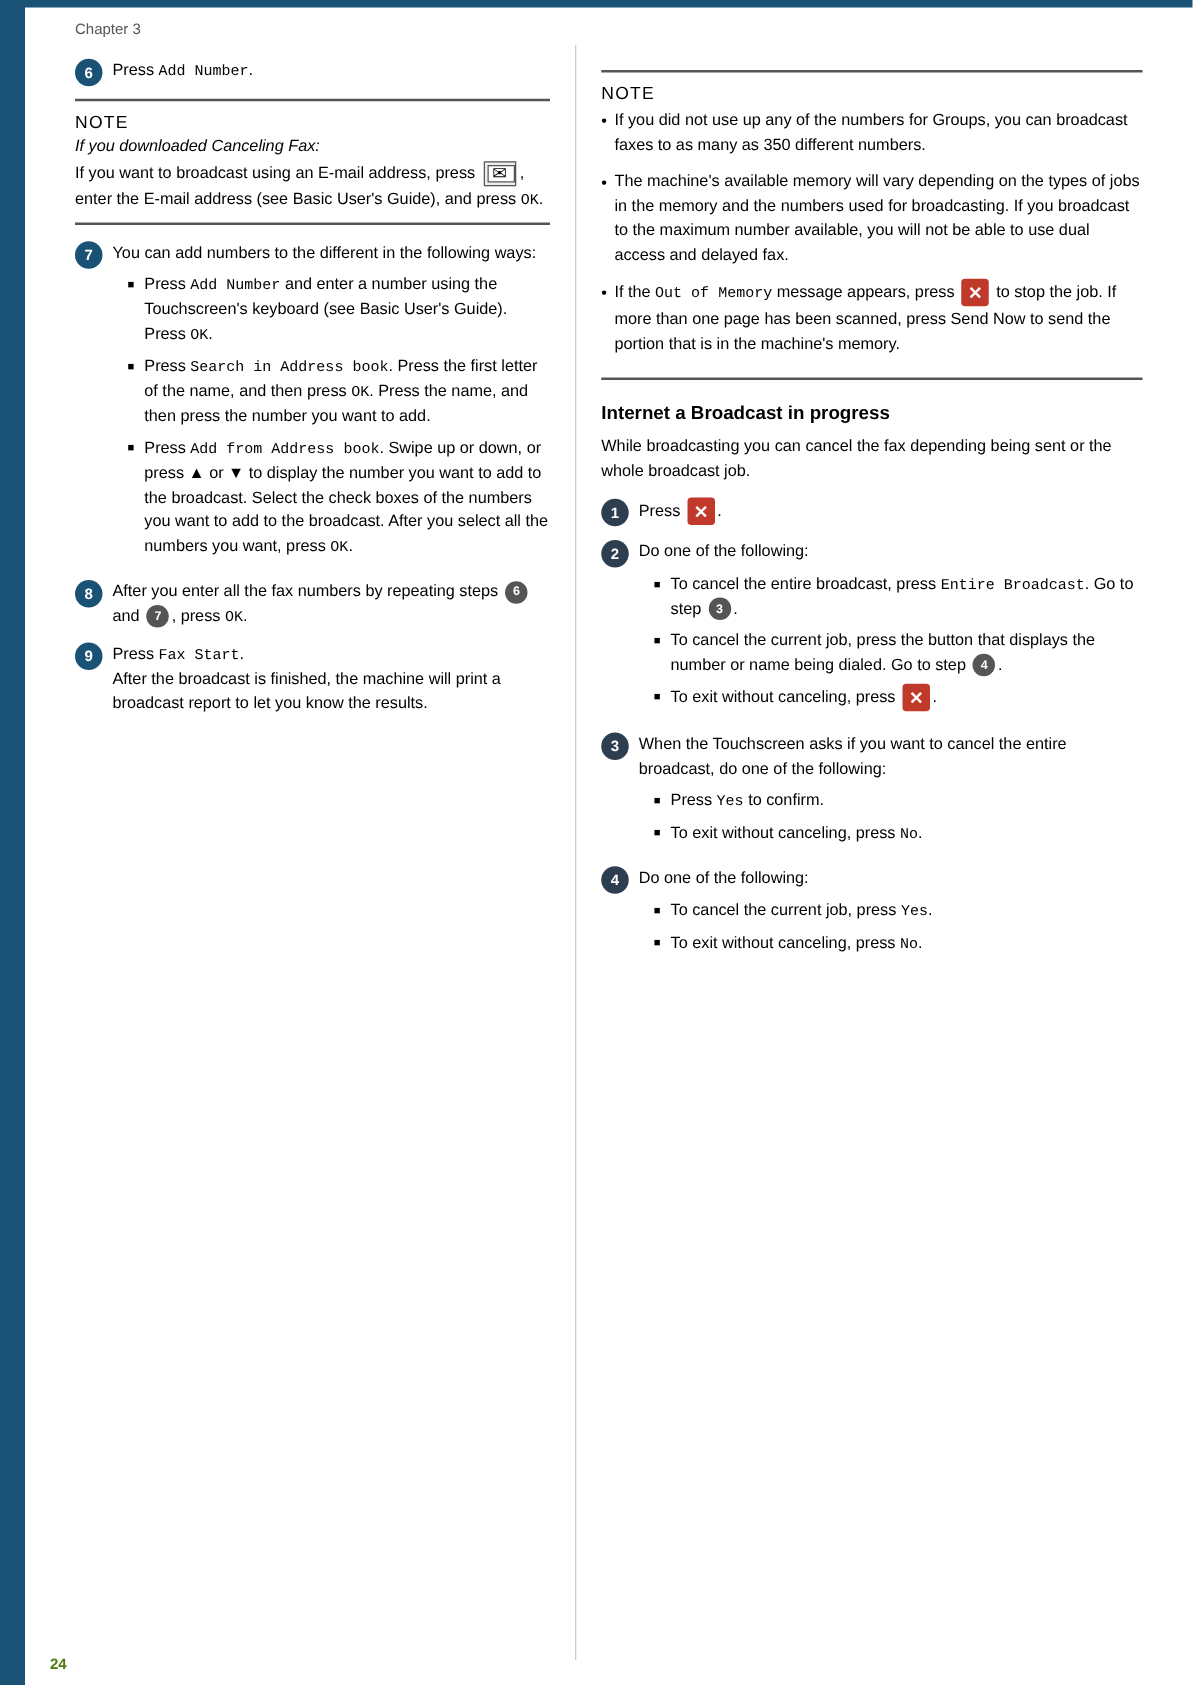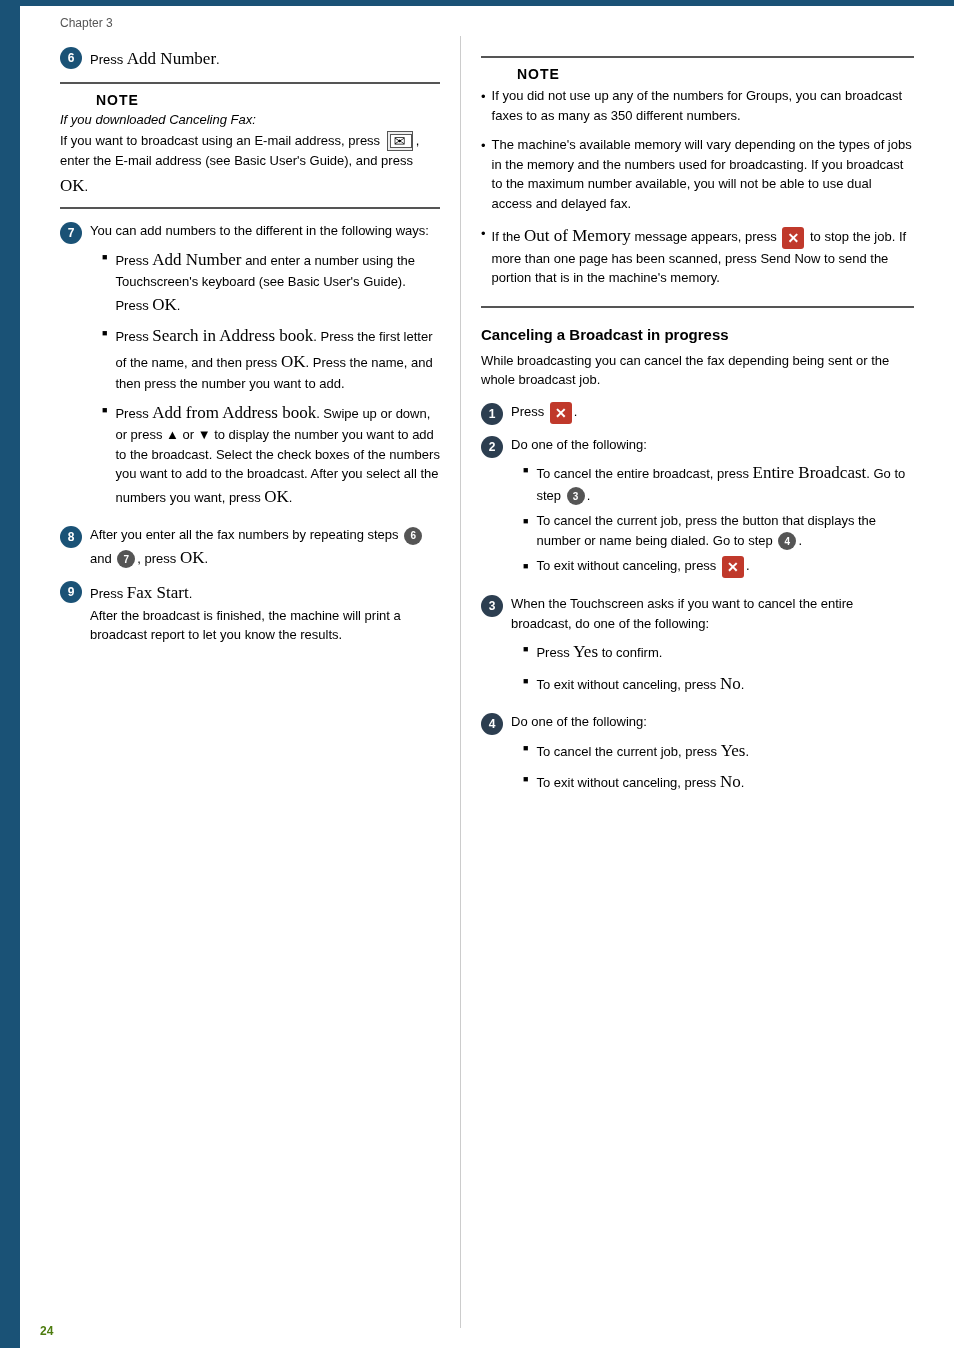--- a/index.html
+++ b/index.html
@@ -64,25 +64,24 @@
     .step-circle.blue { background: #1a5276; }
     .step-circle.dark { background: #2c3e50; }
     .step-text { flex: 1; line-height: 1.5; }
     .note-box {
       border-top: 2px solid #555;
       border-bottom: 2px solid #555;
       padding: 8px 0 8px 0;
       margin: 10px 0 12px 0;
     }
     .note-title {
-      font-weight: bold;
+      font-weight: normal;
       font-size: 14px;
       letter-spacing: 1px;
       margin-bottom: 4px;
-      margin-left: 36px;
     }
     .note-italic {
       font-style: italic;
       margin-bottom: 4px;
     }
     .bullet-list {
       list-style: none;
       padding-left: 12px;
     }
     .bullet-list li {
@@ -92,22 +91,22 @@
       line-height: 1.5;
     }
     .bullet-list li::before {
       content: '■';
       font-size: 9px;
       margin-right: 8px;
       margin-top: 4px;
       flex-shrink: 0;
     }
     code, .mono {
-      font-family: Liberation Serif, serif;
-      font-size: 17px;
+      font-family: Liberation Mono, monospace;
+      font-size: 12px;
     }
     .icon-envelope {
       display: inline-flex;
       align-items: center;
       justify-content: center;
       width: 26px;
       height: 20px;
       border: 1.5px solid #555;
       background: #eee;
       margin: 0 3px;
@@ -274,21 +273,21 @@
           <span class="note-bullet-dot">•</span>
           <span>The machine's available memory will vary depending on the types of jobs in the memory and the numbers used for broadcasting. If you broadcast to the maximum number available, you will not be able to use dual access and delayed fax.</span>
         </div>
 
         <div class="note-bullet">
           <span class="note-bullet-dot">•</span>
           <span>If the <code>Out of Memory</code> message appears, press <span class="icon-x">✕</span> to stop the job. If more than one page has been scanned, press <span style="">Send Now</span> to send the portion that is in the machine's memory.</span>
         </div>
       </div>
 
-      <div class="section-heading">Canceling a Broadcast in progress</div>
+      <div class="section-heading">Internet a Broadcast in progress</div>
       <p style="margin-bottom:12px;">While broadcasting you can cancel the fax depending being sent or the whole broadcast job.</p>
 
       <div class="step-row">
         <div class="step-circle dark">1</div>
         <div class="step-text">
           Press <span class="icon-x">✕</span>.
         </div>
       </div>
 
       <div class="step-row" style="margin-top:8px;">

